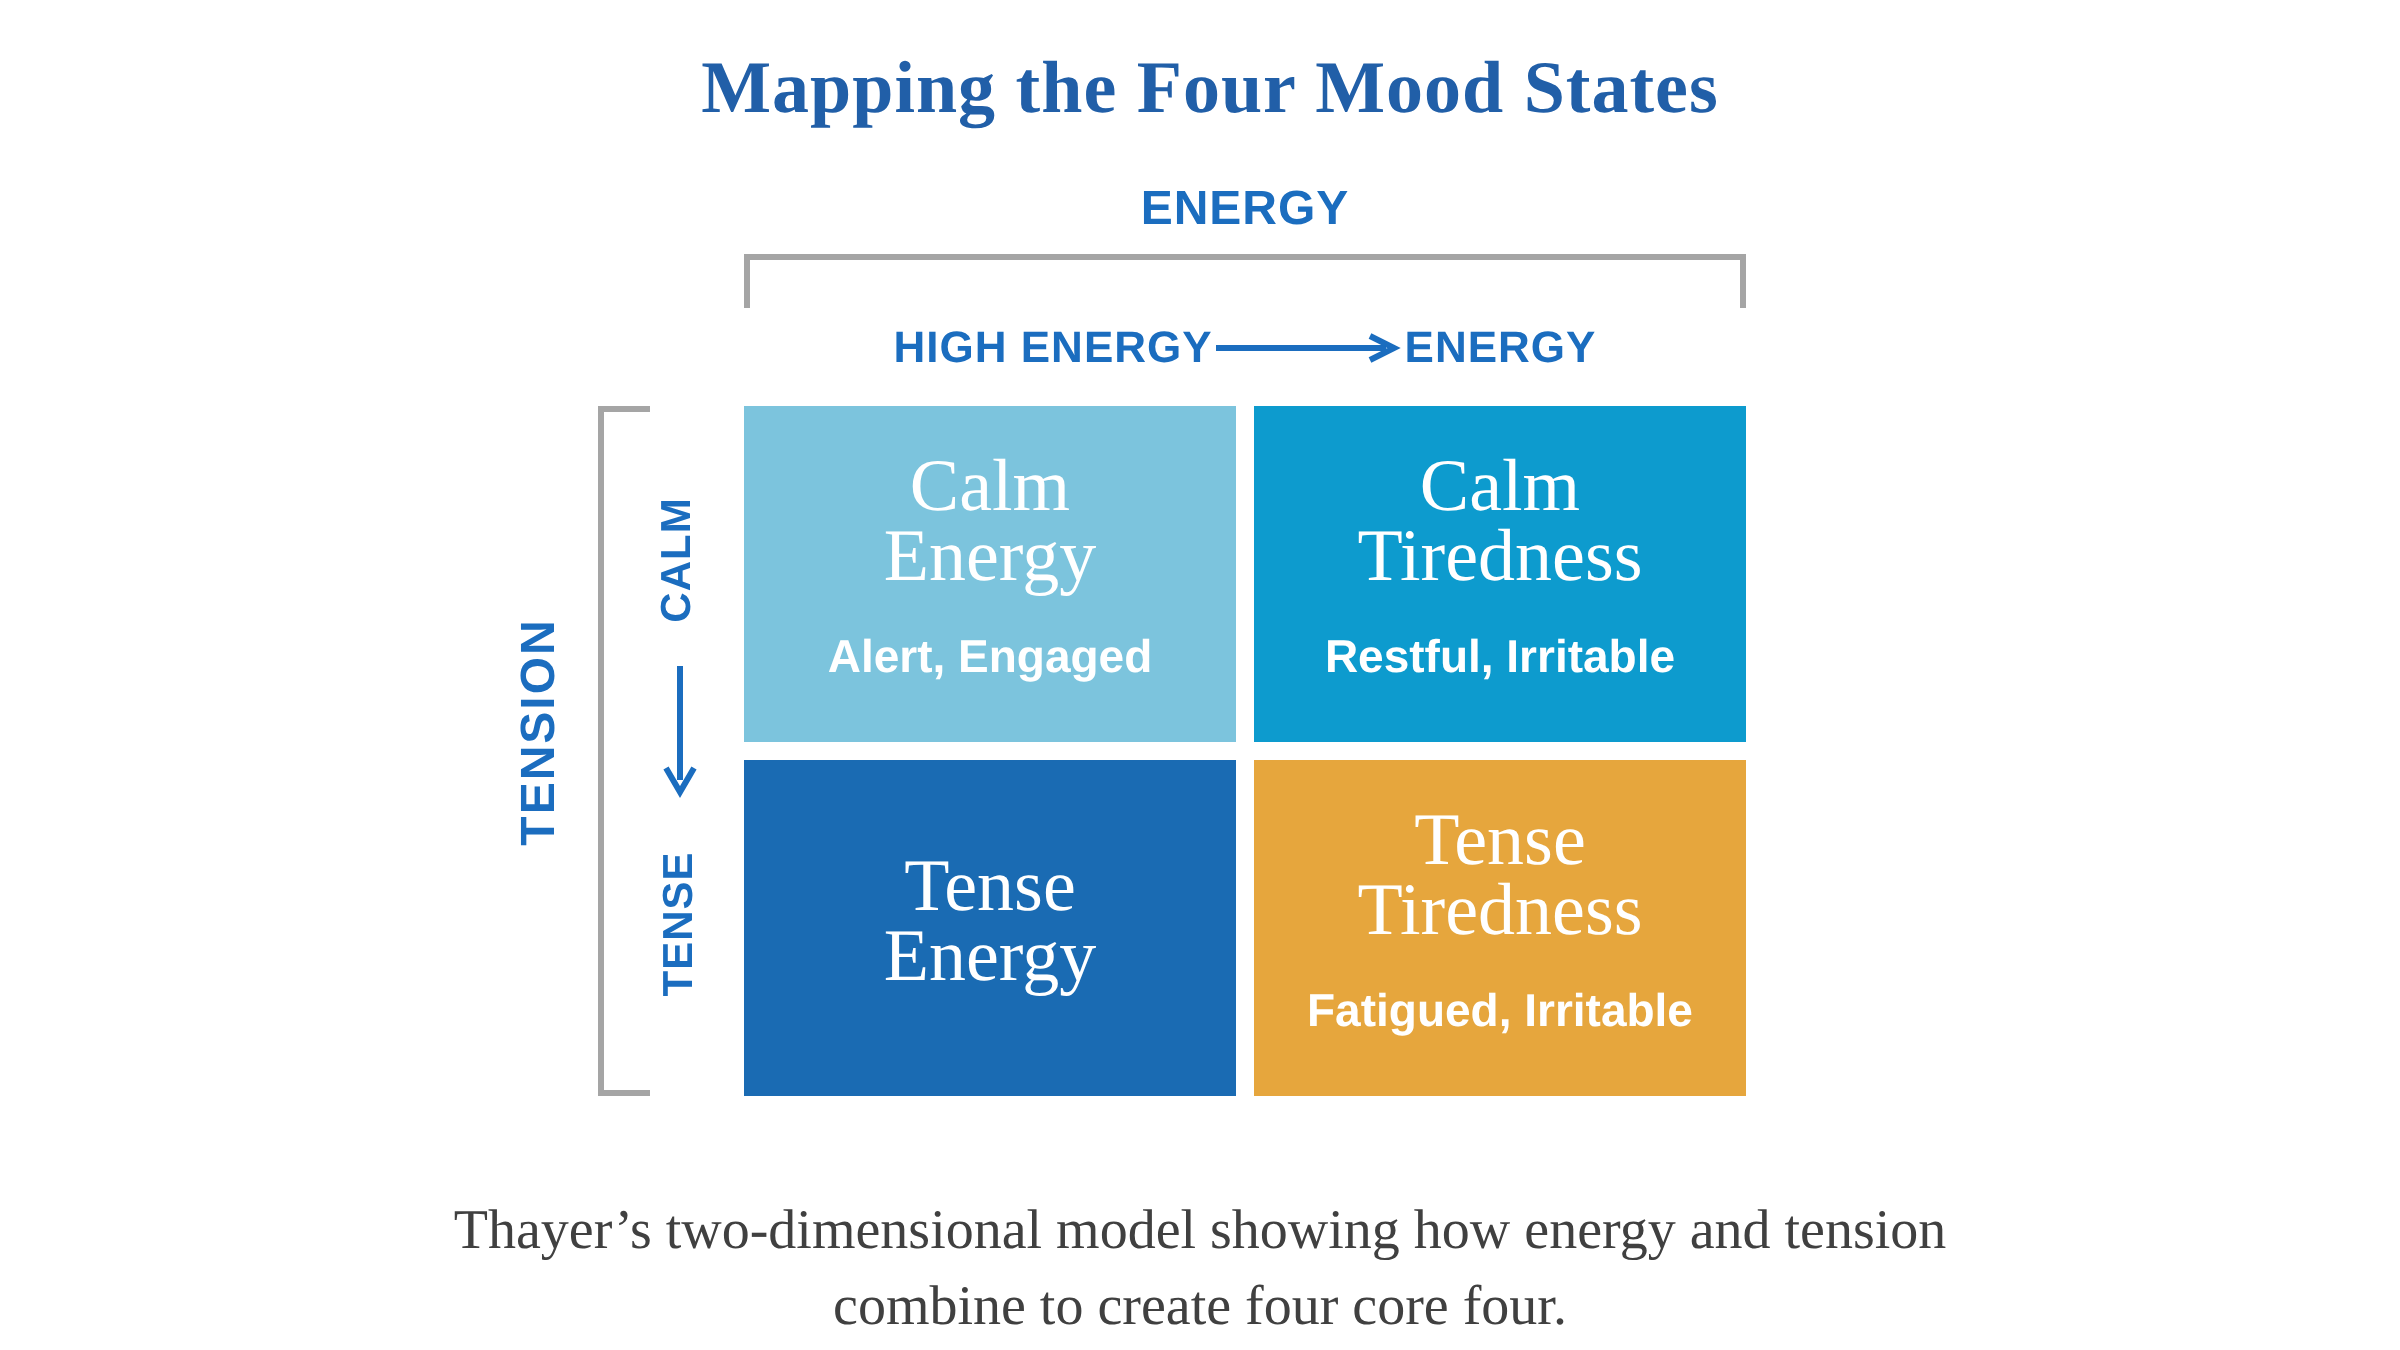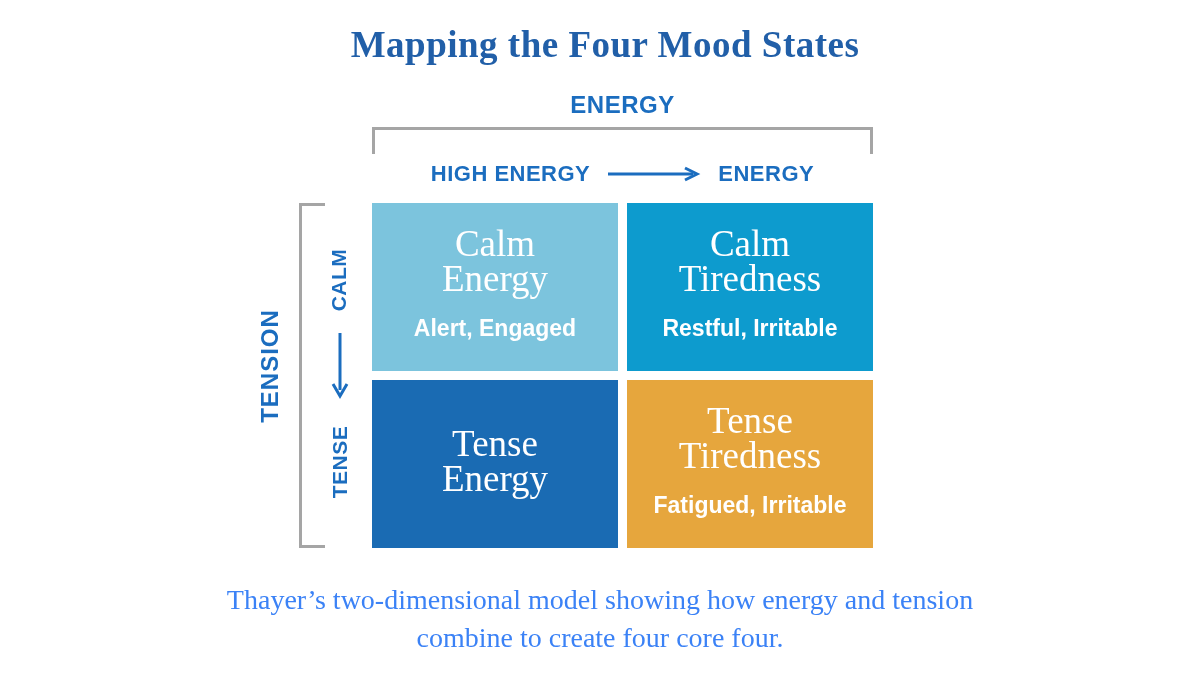--- a/index.html
+++ b/index.html
@@ -48,21 +48,21 @@
     border-top: 3px solid;
     border-bottom: 3px solid;
   }
   .energy-axis-row {
     position: absolute;
     left: 372px; top: 159px;
     width: 501px; height: 30px;
     display: flex;
     align-items: center;
     justify-content: center;
-    gap: 16px;
+    gap: 0;
     font-weight: bold;
     font-size: 22px;
     letter-spacing: 0.5px;
   }
   .rot {
     position: absolute;
     white-space: nowrap;
     transform: translate(-50%, -50%) rotate(-90deg);
     font-weight: bold;
   }
@@ -172,18 +172,18 @@
     </div>
     <div class="quad" style="background-color: rgb(230, 166, 61);">
       <div class="quad-title">
         <div>Tense</div>
         <div>Tiredness</div>
       </div>
       <div class="quad-sub">Fatigued, Irritable</div>
     </div>
   </div>
 
-  <div class="caption" style="color: #3b82f6;">
+  <div class="caption" style="color: #404040; margin-top: 16px;">
     <div>Thayer’s two-dimensional model showing how energy and tension</div>
     <div>combine to create four core four.</div>
   </div>
 
 </div>
 
 </body></html>

